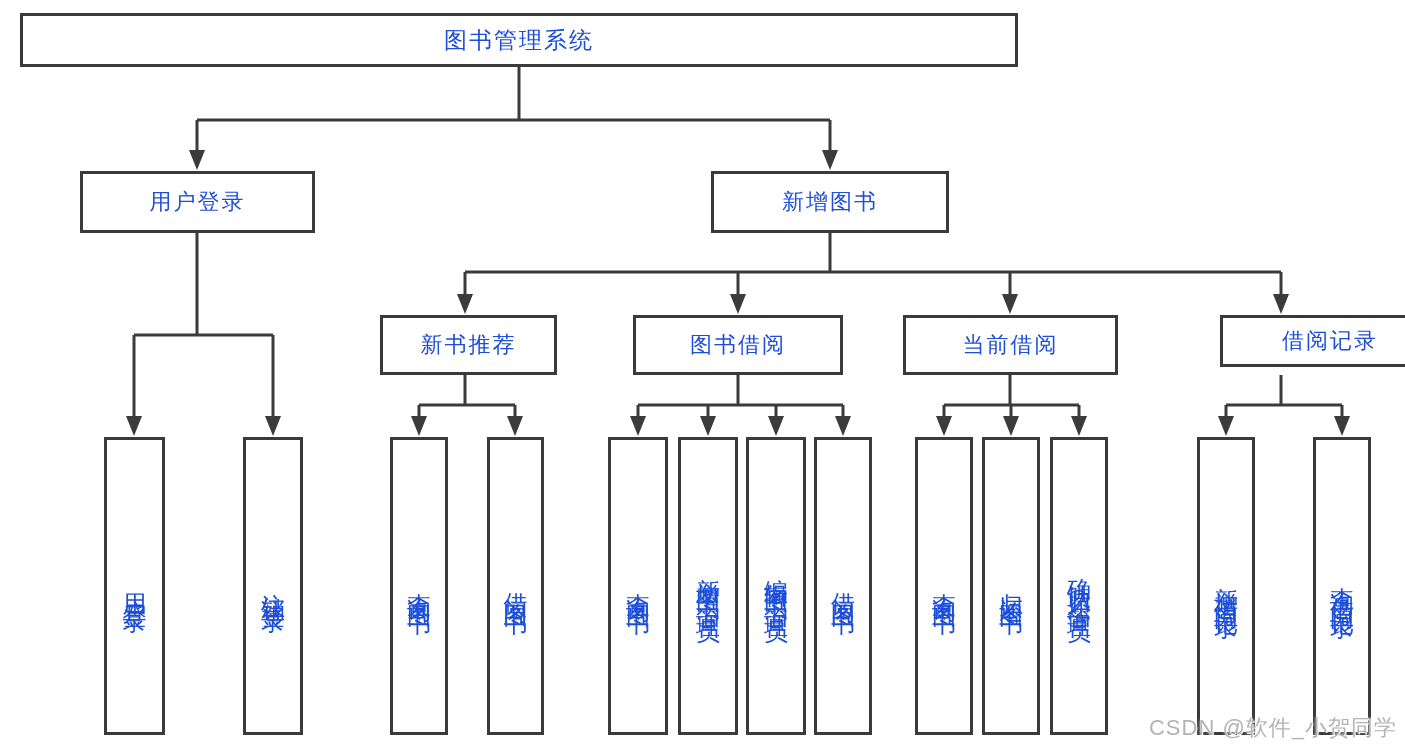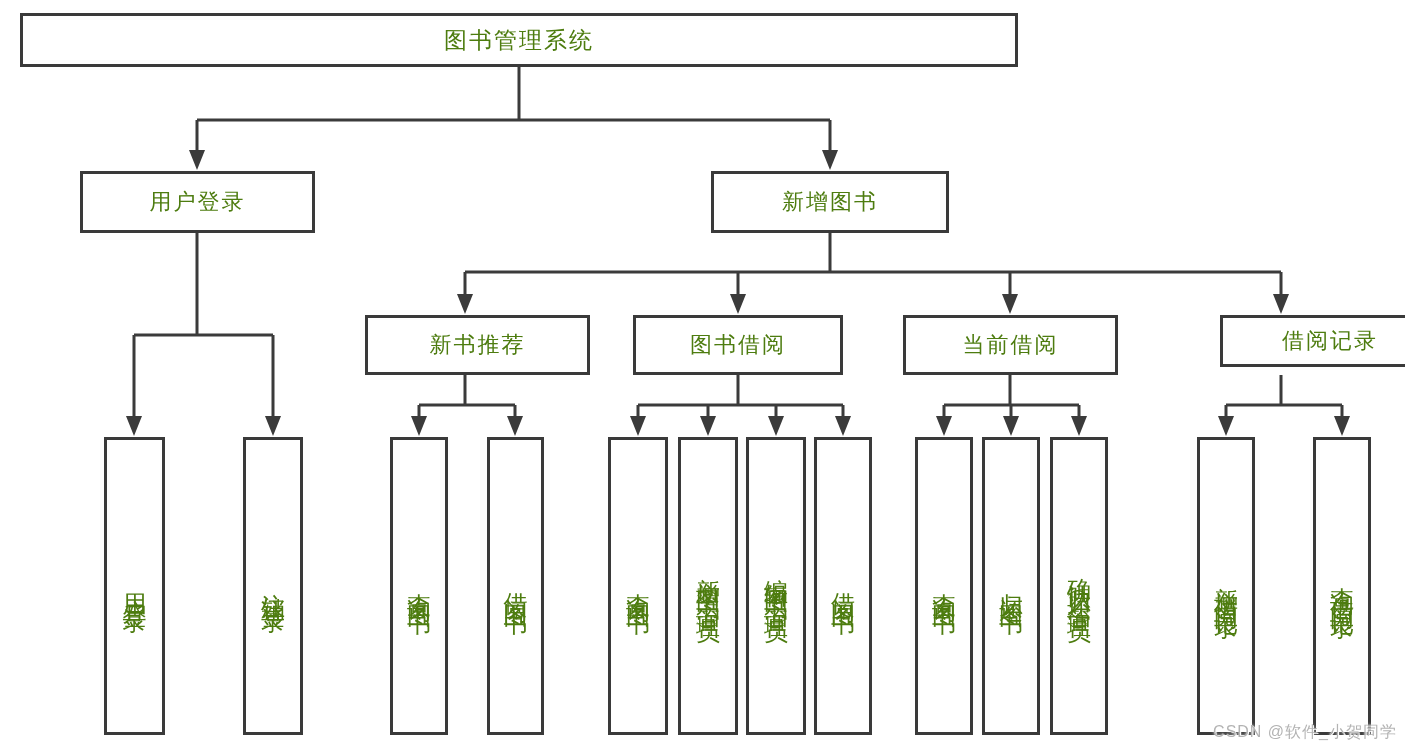--- a/index.html
+++ b/index.html
@@ -22,21 +22,21 @@
     pointer-events: none;
   }
   .node {
     position: absolute;
     box-sizing: border-box;
     border: 3px solid #3a3a3a;
     background: #ffffff;
     display: flex;
     align-items: center;
     justify-content: center;
-    color: #4d7c0f;
+    color: #1d4ed8;
   }
   .node .lbl {
     font-size: 22px;
     letter-spacing: 2px;
     white-space: nowrap;
   }
   .node.root .lbl {
     font-size: 23px;
   }
   .node.leaf .lbl {
@@ -44,21 +44,21 @@
     text-orientation: mixed;
     font-size: 24px;
     letter-spacing: 6px;
     line-height: 1;
     white-space: normal;
   }
   .watermark {
     position: absolute;
     right: 8px;
     bottom: 4px;
-    font-size: 16px;
+    font-size: 22px;
     color: #b3b3b3;
     letter-spacing: 1px;
     text-shadow: 0 0 3px #ffffff, 1px 1px 0 #ffffff;
     z-index: 5;
     white-space: nowrap;
   }
 </style>
 </head>
 <body>
 
@@ -115,21 +115,21 @@
     <span class="lbl">图书管理系统</span>
   </div>
 
   <div class="node" style="left:80px;top:171px;width:235px;height:62px">
     <span class="lbl">用户登录</span>
   </div>
   <div class="node" style="left:711px;top:171px;width:238px;height:62px">
     <span class="lbl">新增图书</span>
   </div>
 
-  <div class="node" style="left:365px;top:315px;width:225px;height:60px">
+  <div class="node" style="left:380px;top:315px;width:177px;height:60px">
     <span class="lbl">新书推荐</span>
   </div>
   <div class="node" style="left:903px;top:315px;width:215px;height:60px">
     <span class="lbl">当前借阅</span>
   </div>
   <div class="node" style="left:633px;top:315px;width:210px;height:60px">
     <span class="lbl">图书借阅</span>
   </div>
   <div class="node" style="left:1220px;top:315px;width:220px;height:52px">
     <span class="lbl">借阅记录</span>

